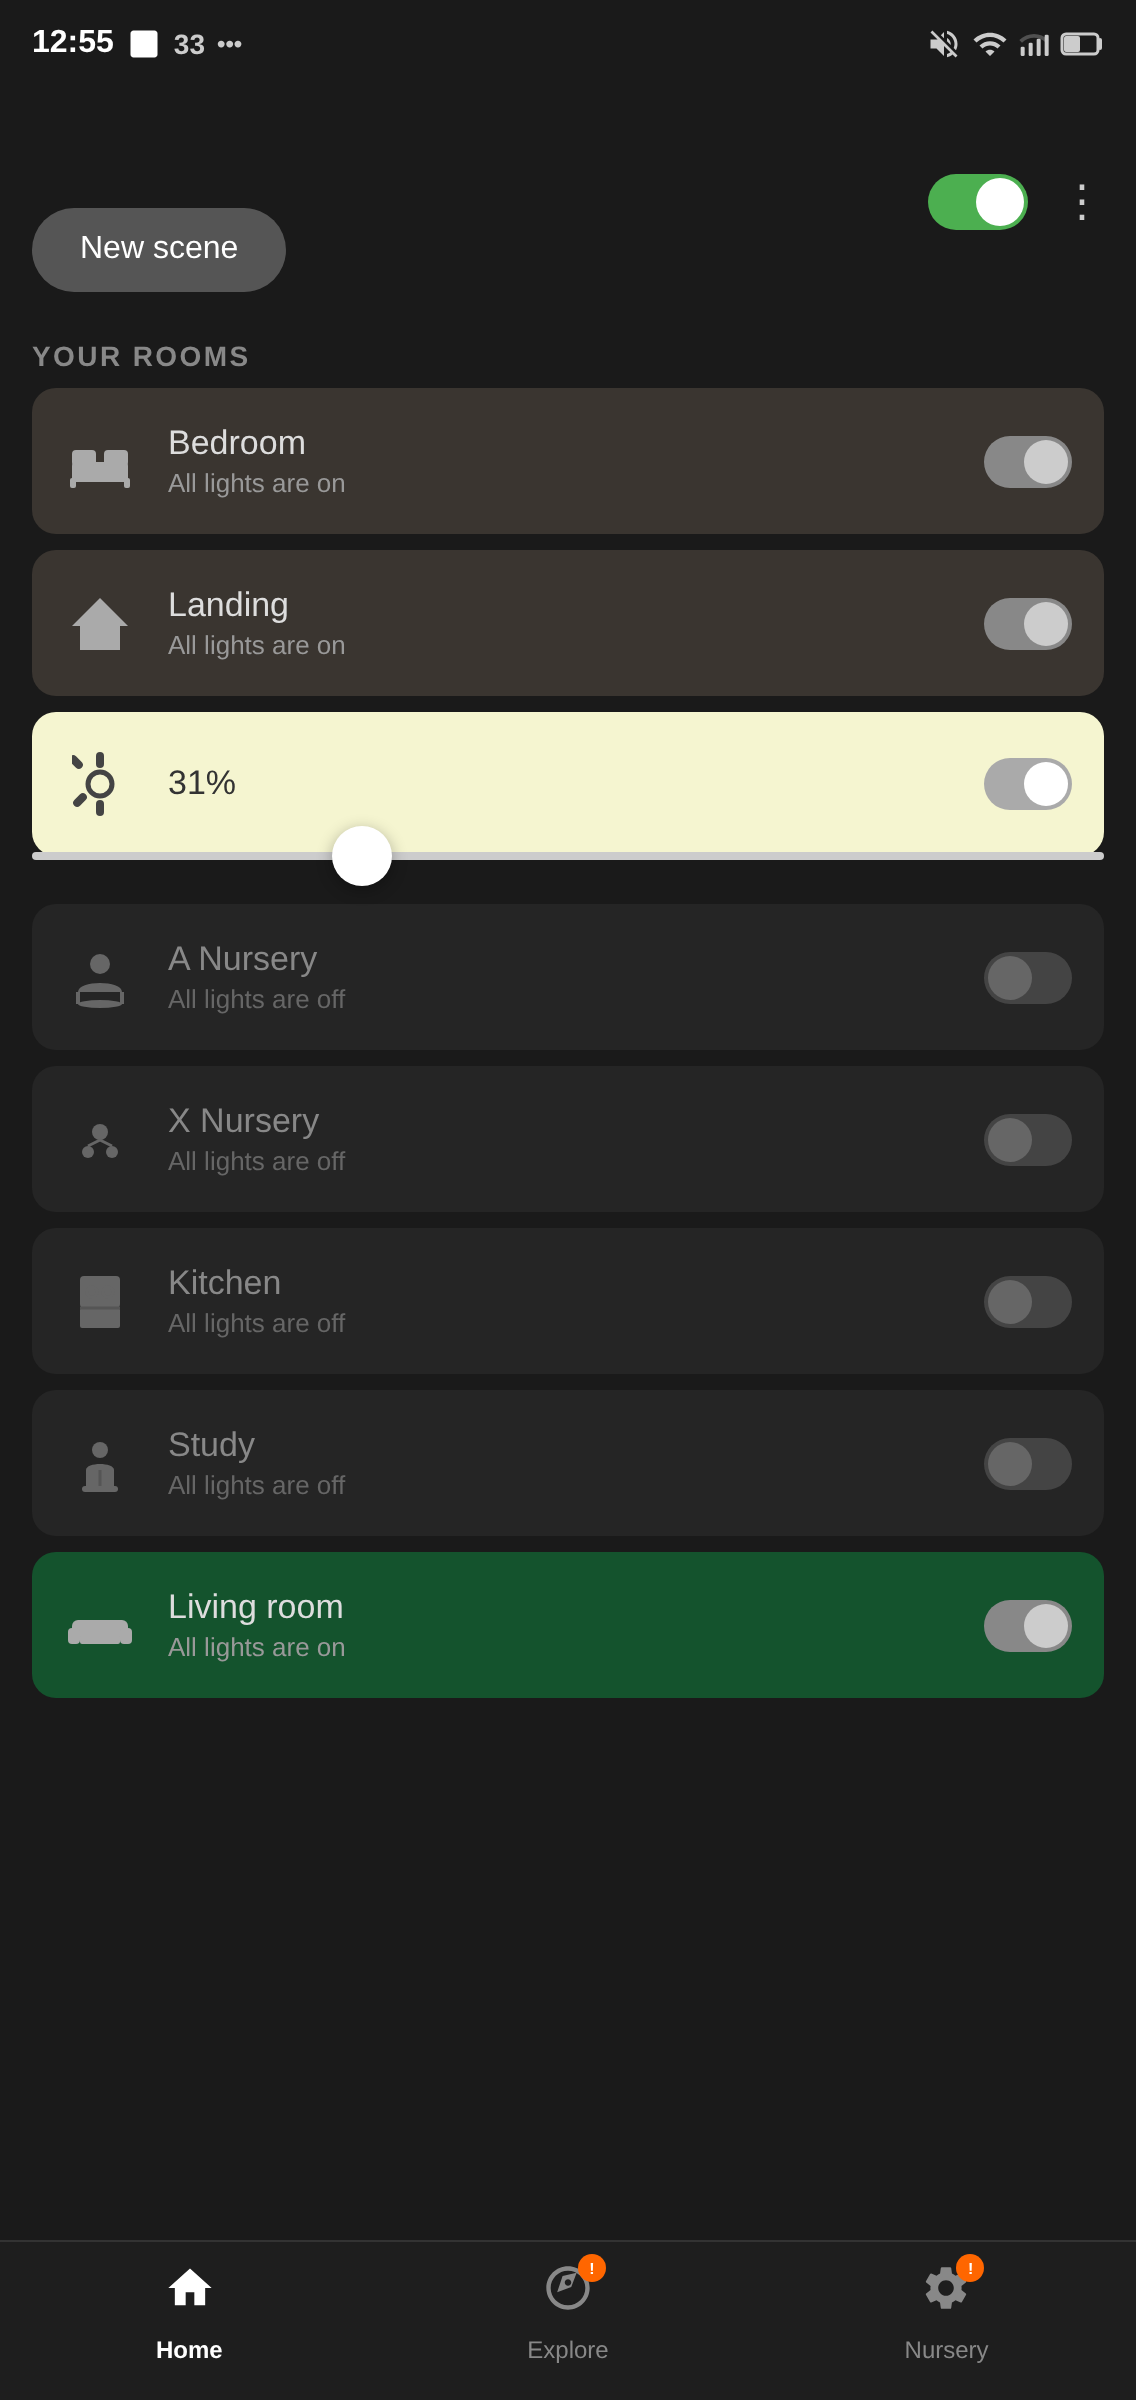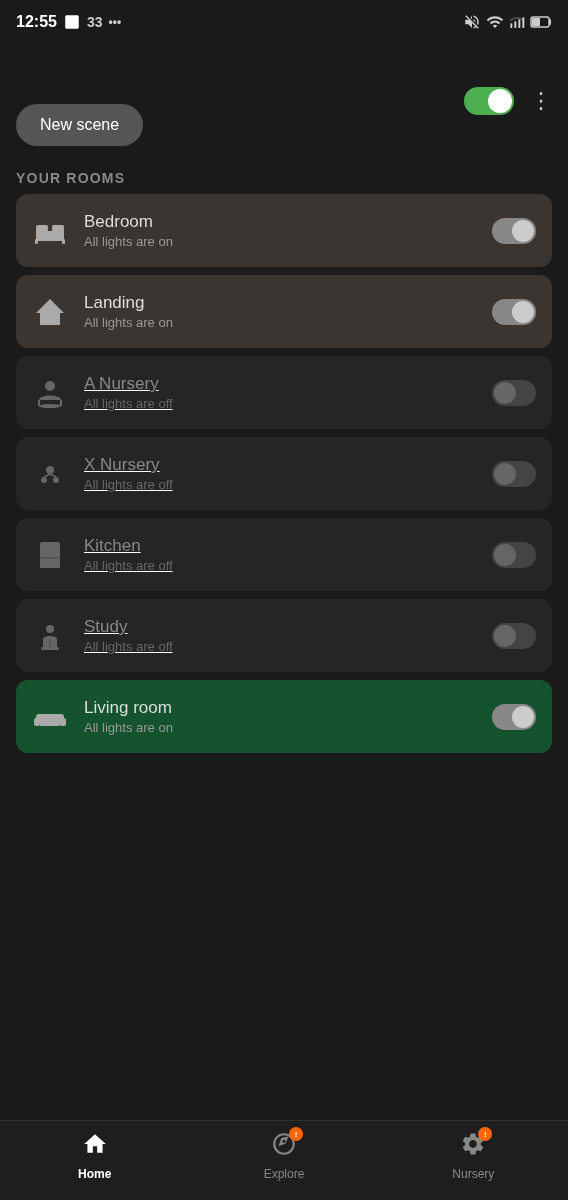--- a/index.html
+++ b/index.html
@@ -112,21 +112,20 @@
       justify-content: space-between;
       cursor: pointer;
     }
     .room-card.active-room {
       background: #f5f5d0;
       position: relative;
       overflow: visible;
     }
     .room-card.dark-room {
       background: #252525;
-      text-decoration: underline;
     }
 
     .room-left {
       display: flex;
       align-items: center;
       gap: 16px;
     }
     .room-icon {
       width: 36px;
       height: 36px;
@@ -380,20 +379,42 @@
             </svg>
       </div>
       <div class="room-info">
         <span class="room-name">Landing</span>
         <span class="room-status">All lights are on</span>
       </div>
     </div>
     <div class="toggle toggle-on"></div>
   </div>
 
+  <div class="room-card active-room" style="margin-bottom:16px;">
+    <div class="room-left">
+      <div class="room-icon bright">
+        <svg width="28" height="32" viewBox="0 0 28 32" fill="#444">
+              <rect x="12" y="0" width="4" height="8" rx="2"></rect>
+              <rect x="12" y="24" width="4" height="8" rx="2"></rect>
+              <circle cx="14" cy="16" r="6" fill="none" stroke="#444" stroke-width="2.5"></circle>
+              <rect x="0" y="1" width="4" height="8" rx="2" transform="rotate(-45 2 5)"></rect>
+              <rect x="2" y="20" width="4" height="8" rx="2" transform="rotate(45 4 24)"></rect>
+            </svg>
+      </div>
+      <div class="room-info">
+        <span class="room-percent">31%</span>
+      </div>
+    </div>
+    <div class="toggle toggle-active"></div>
+    <div class="room-slider-container">
+      <div class="room-slider-track">
+        <div class="room-slider-thumb"></div>
+      </div>
+    </div>
+  </div>
 
   <div class="room-card dark-room">
     <div class="room-left">
       <div class="room-icon">
         <svg width="30" height="30" viewBox="0 0 30 30" fill="#666">
               <circle cx="15" cy="8" r="5"></circle>
               <path d="M4 22c0-6 22-6 22 0"></path>
               <line x1="4" y1="22" x2="4" y2="28" stroke="#666" stroke-width="2"></line>
               <line x1="26" y1="22" x2="26" y2="28" stroke="#666" stroke-width="2"></line>
               <ellipse cx="15" cy="28" rx="11" ry="2"></ellipse>

